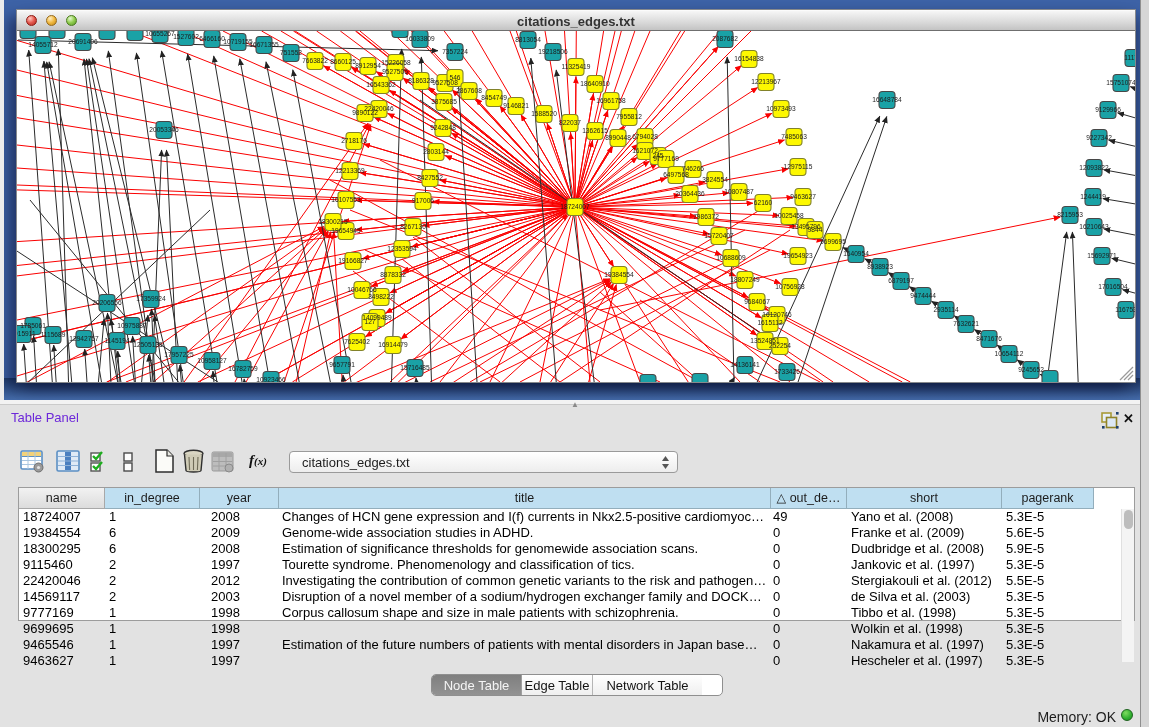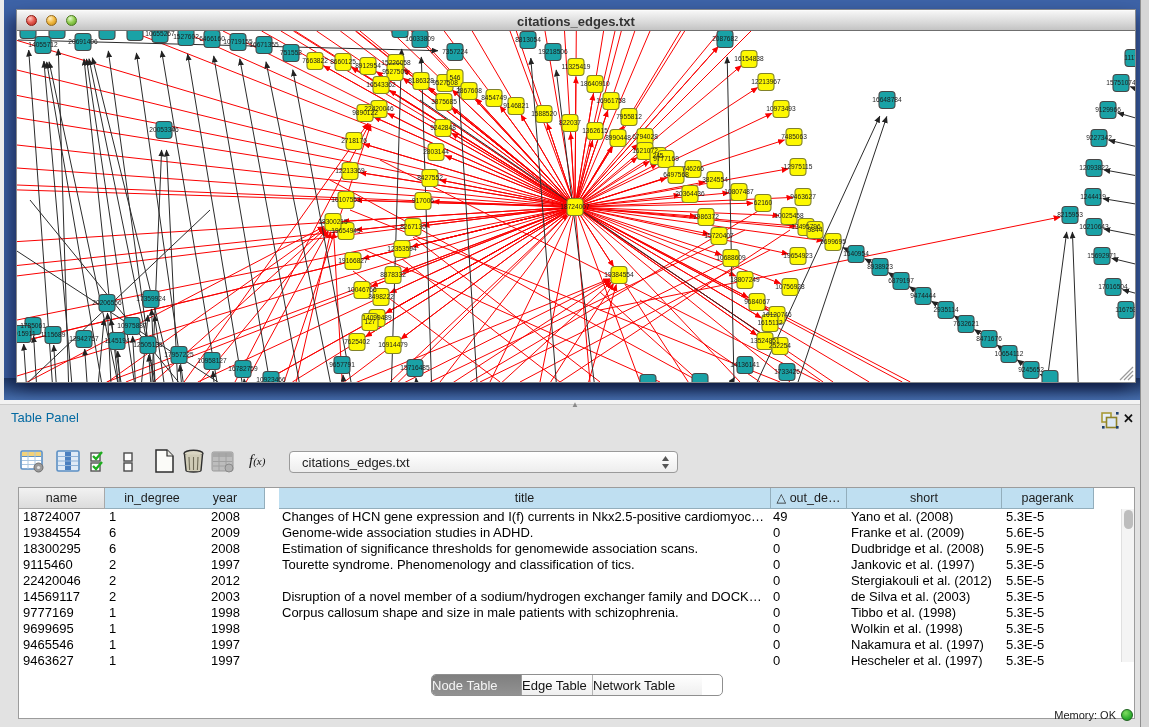--- a/index.html
+++ b/index.html
@@ -6,44 +6,44 @@
 #deskshadow{position:absolute;left:4px;top:378px;width:1137px;height:22px;background:linear-gradient(180deg,#213d6d,#456cab)}
 #gwin{position:absolute;left:17px;top:10px;width:1118px;height:372px;background:#fff;outline:1px solid #87898c;box-shadow:-9px 7px 13px rgba(0,0,30,.42),7px 7px 13px rgba(0,0,30,.32)}
 #gtitle{position:absolute;left:0;top:0;width:100%;height:21px;background:linear-gradient(#f6f6f6,#d9d9d9 60%,#c3c3c3);border-bottom:1px solid #6f6f6f;border-top:1px solid #fbfbfb;text-align:center;font-size:13px;font-weight:bold;line-height:21px;color:#333}
 .tl{position:absolute;top:5px;width:11px;height:11px;border-radius:50%}
 #tl1{left:9px;background:radial-gradient(circle at 35% 28%,#ffc9c2,#e4574d 50%,#a82a20);border:1px solid #8e1a12}
 #tl2{left:29px;background:radial-gradient(circle at 35% 28%,#ffeec2,#f0b73e 50%,#bb8419);border:1px solid #96691a}
 #tl3{left:49px;background:radial-gradient(circle at 35% 28%,#e4f8d0,#8fcc4c 50%,#58952a);border:1px solid #4a7a1e}
 #canvas{position:absolute;left:17px;top:31px;width:1118px;height:351px;background:#fff;overflow:hidden}
 #tpanel{position:absolute;left:0;top:400px;width:1149px;height:327px;background:#e2e2e2}
 #tdiv{position:absolute;left:0;top:400px;width:1149px;height:5px;background:#f3f3f3;border-bottom:1px solid #cbcbcb}
-#tptitle{position:absolute;left:11px;top:410px;font-size:13px;color:#0369a1}
+#tptitle{position:absolute;left:11px;top:410px;font-size:13px;color:#6d28d9}
 #ficon{position:absolute;left:1101px;top:411px}
 #xicon{position:absolute;left:1123px;top:411px;font-size:13px;font-weight:bold;color:#111}
 .tbi{position:absolute}
 #combo{position:absolute;left:289px;top:451px;width:389px;height:22px;border:1px solid #9a9a9a;border-radius:4px;background:linear-gradient(#ffffff,#ededed);font-size:13px;color:#1d1d1d;line-height:21px;padding-left:12px}
 #combo .st{position:absolute;right:7px;top:3px}
-#tbl{position:absolute;left:18px;top:487px;width:1117px;height:232px;background:#fff;border:1px solid #9c9c9c}
+#tbl{position:absolute;left:18px;top:487px;width:1117px;height:134px;background:#fff;border:1px solid #9c9c9c}
 #thead{position:absolute;left:0;top:0;height:21px;width:100%;font-size:12.5px;color:#1c1c1c}
 #thead .th{position:absolute;top:0;height:21px;line-height:21px;text-align:center;background:#bfdff1;border-right:1px solid #93aebc;border-bottom:1px solid #93aebc;overflow:hidden}
 #thead .g{background:linear-gradient(#f2f2f2,#dcdcdc);border-right:1px solid #a8a8a8;border-bottom:1px solid #a8a8a8}
 #tbody{position:absolute;left:0;top:21px;width:100%;font-size:13px;color:#000}
 .tr{position:relative;height:16px;line-height:16px;white-space:nowrap}
 .tr div{position:absolute;top:0;height:16px;overflow:hidden}
 .c0{left:4px;width:80px}.c1{left:90px;width:90px}.c2{left:192px;width:75px}
 .c3{left:263px;width:486px}.c4{left:754px;width:72px}.c5{left:832px;width:150px}
 .c6{left:987px;width:100px}
 #vsb{position:absolute;left:1102px;top:21px;width:13px;height:153px;background:#f4f4f4;border-left:1px solid #e0e0e0}
 #vsb .th2{position:absolute;left:2px;top:1px;width:9px;height:19px;background:#bdbdbd;border-radius:5px}
 #tabs{position:absolute;left:431px;top:674px;width:292px;height:22px;border:1px solid #8f8f8f;border-radius:5px;overflow:hidden;display:flex;font-size:13px;background:#fff}
-#tabs div{height:100%;line-height:21px;}
+#tabs div{height:100%;line-height:21px;text-align:center}
 #tab1{width:89px;background:linear-gradient(#7f7f7f,#929292);color:#f4f4f4}
 #tab2{width:72px;background:linear-gradient(#ffffff,#efefef);color:#141414;border-left:1px solid #9f9f9f;border-right:1px solid #b5b5b5}
 #tab3{width:109px;background:linear-gradient(#ffffff,#efefef);color:#141414}
-#mem{position:absolute;right:33px;top:709px;font-size:11px;color:#1d1d1d}
+#mem{position:absolute;right:33px;top:709px;font-size:14px;color:#1d1d1d}
 #memdot{position:absolute;left:1121px;top:709px;width:12px;height:12px;border-radius:50%;background:radial-gradient(circle at 38% 30%,#7fdc60,#2fae2f 60%,#1f8f1f);border:1px solid #1c621c}
 #redge{position:absolute;left:1140px;top:0;width:9px;height:727px;background:#d6d6d6;border-left:1px solid #8f8f8f}
 #ledge{position:absolute;left:0;top:0;width:4px;height:400px;background:#ececec}
 #handle{position:absolute;left:571px;top:400px;font-size:8px;color:#8a8a8a}
 </style></head><body>
 <div id="desk"></div>
 <div id="deskshadow"></div>
 <div id="gwin">
     <div id="gtitle">citations_edges.txt</div>
 <div class="tl" id="tl1"></div>
@@ -636,31 +636,31 @@
 </svg>
 <svg class="tbi" style="left:211px;top:451px" width="24" height="22" viewBox="0 0 24 22">
  <rect x="1" y="1" width="21" height="19" rx="1.5" fill="#bdbdbd" stroke="#999"></rect>
  <rect x="2" y="2" width="19" height="4" fill="#a8a8a8"></rect>
  <line x1="2" y1="10.5" x2="21" y2="10.5" stroke="#a0a0a0"></line>
     <line x1="2" y1="15" x2="21" y2="15" stroke="#a0a0a0"></line>
  <line x1="8" y1="2" x2="8" y2="20" stroke="#a0a0a0"></line>
     <line x1="15" y1="2" x2="15" y2="20" stroke="#a0a0a0"></line>
  <circle cx="18" cy="17" r="4" fill="#b0b0b0" stroke="#8a8a8a"></circle>
 </svg>
-<div style="position:absolute;left:249px;top:452px;font-size:15px;font-style:italic;font-weight:normal;color:#111;font-family:'Liberation Serif',serif">f<span style="font-size:11px">(x)</span></div>
+<div style="position:absolute;left:249px;top:452px;font-size:15px;font-style:italic;font-weight:bold;color:#111;font-family:'Liberation Serif',serif">f<span style="font-size:11px">(x)</span></div>
 
 <div id="combo">citations_edges.txt<svg class="st" width="9" height="15" viewBox="0 0 9 15">
       <path d="M4.5 1 L8 6 L1 6 z" fill="#555"></path>
       <path d="M4.5 14 L8 9 L1 9 z" fill="#555"></path>
     </svg></div>
 <div id="tbl">
 <div id="thead">
  <div class="th g" style="left:0;width:86px">name</div>
  <div class="th" style="left:86px;width:95px">in_degree</div>
- <div class="th" style="left:167px;width:79px">year</div>
+ <div class="th" style="left:181px;width:79px">year</div>
  <div class="th" style="left:260px;width:492px">title</div>
  <div class="th" style="left:752px;width:76px">△ out_de…</div>
  <div class="th" style="left:828px;width:155px">short</div>
  <div class="th" style="left:983px;width:92px">pagerank</div>
 </div>
 <div id="tbody">
       <div class="tr">
         <div class="c0">18724007</div>
         <div class="c1">1</div>
         <div class="c2">2008</div>
@@ -693,20 +693,21 @@
         <div class="c2">1997</div>
         <div class="c3">Tourette syndrome. Phenomenology and classification of tics.</div>
         <div class="c4">0</div>
         <div class="c5">Jankovic et al. (1997)</div>
         <div class="c6">5.3E-5</div>
       </div>
       <div class="tr">
         <div class="c0">22420046</div>
         <div class="c1">2</div>
         <div class="c2">2012</div>
+        <div class="c3">Investigating the contribution of common genetic variants to the risk and pathogen…</div>
         <div class="c4">0</div>
         <div class="c5">Stergiakouli et al. (2012)</div>
         <div class="c6">5.5E-5</div>
       </div>
       <div class="tr">
         <div class="c0">14569117</div>
         <div class="c1">2</div>
         <div class="c2">2003</div>
         <div class="c3">Disruption of a novel member of a sodium/hydrogen exchanger family and DOCK…</div>
         <div class="c4">0</div>
@@ -727,20 +728,21 @@
         <div class="c1">1</div>
         <div class="c2">1998</div>
         <div class="c4">0</div>
         <div class="c5">Wolkin et al. (1998)</div>
         <div class="c6">5.3E-5</div>
       </div>
       <div class="tr">
         <div class="c0">9465546</div>
         <div class="c1">1</div>
         <div class="c2">1997</div>
+        <div class="c3">Estimation of the future numbers of patients with mental disorders in Japan base…</div>
         <div class="c4">0</div>
         <div class="c5">Nakamura et al. (1997)</div>
         <div class="c6">5.3E-5</div>
       </div>
       <div class="tr">
         <div class="c0">9463627</div>
         <div class="c1">1</div>
         <div class="c2">1997</div>
         <div class="c4">0</div>
         <div class="c5">Hescheler et al. (1997)</div>

